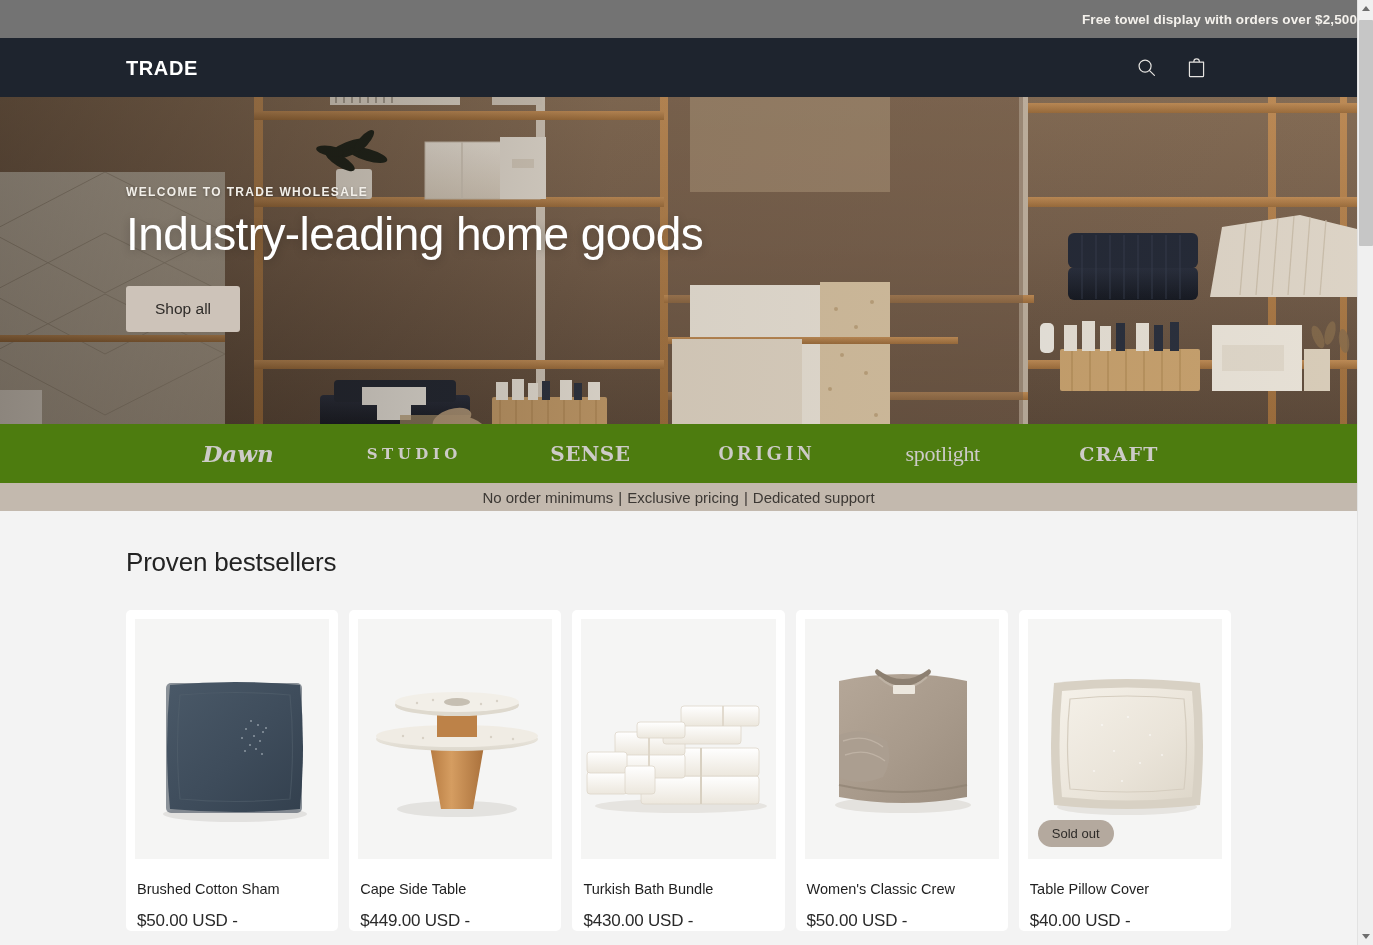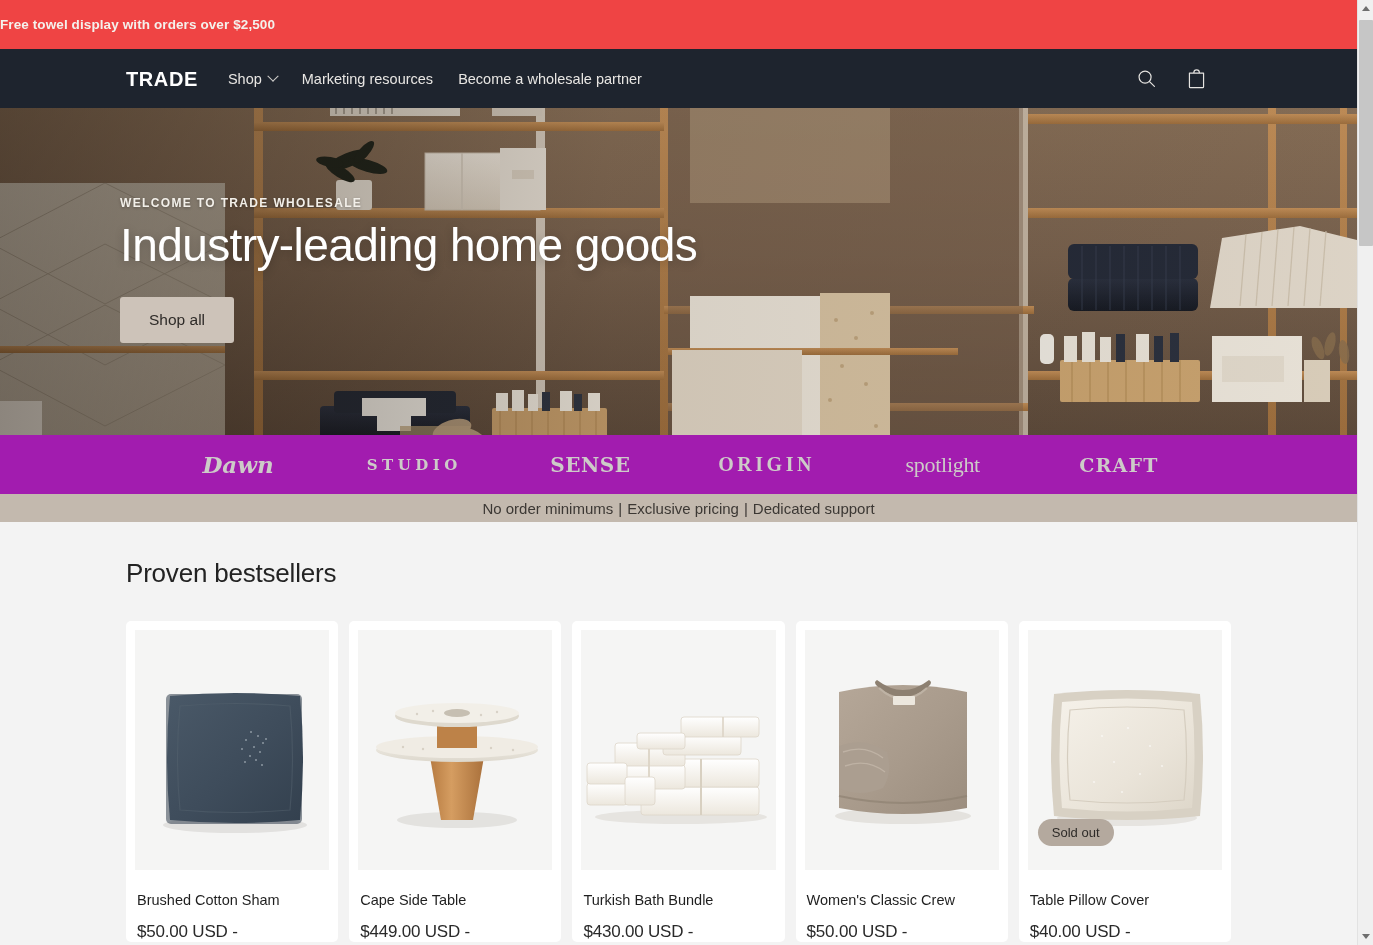--- a/index.html
+++ b/index.html
@@ -22,26 +22,26 @@
   .page {
     position: absolute;
     top: 0; left: 0;
     width: 1357px;
     height: 945px;
     overflow: hidden;
   }
 
   
   .announcement {
-    height: 49px;
-    background: #ef4444;
+    height: 38px;
+    background: #737373;
     color: #f4f1ec;
     display: flex;
     align-items: center;
-    justify-content: flex-start;
+    justify-content: flex-end;
   }
   .announcement span {
     font-size: 13.5px;
     font-weight: 700;
     letter-spacing: 0.1px;
   }
 
   
   .header {
     height: 59px;
@@ -97,21 +97,21 @@
   
   .hero {
     position: relative;
     height: 327px;
     overflow: hidden;
     background: #6d5746;
   }
   .hero-bg { position: absolute; inset: 0; }
   .hero-content {
     position: absolute;
-    left: 120px;
+    left: 126px;
     top: 88px;
     z-index: 5;
   }
   .eyebrow {
     color: #f2efe9;
     font-size: 12px;
     font-weight: 700;
     letter-spacing: 1.35px;
     margin-bottom: 11px;
     text-shadow: 0 1px 3px rgba(0,0,0,.3);
@@ -132,21 +132,21 @@
     font-size: 15.5px;
     padding: 14px 29px;
     border: none;
     border-radius: 3px;
     cursor: pointer;
     font-family: Liberation Sans, sans-serif;
   }
 
   
   .brandbar {
-    background: #a21caf;
+    background: #4d7c0f;
     height: 59px;
     display: flex;
     align-items: center;
     justify-content: center;
     gap: 0;
     padding: 0 150px;
   }
   .brand {
     flex: 1;
     text-align: center;
@@ -219,21 +219,21 @@
   }
   .card-price {
     font-size: 17px;
     color: #2a2a2a;
     letter-spacing: -0.2px;
     white-space: nowrap;
   }
   .badge {
     position: absolute;
     left: 10px;
-    bottom: 24px;
+    bottom: 12px;
     background: #b4a99e;
     color: #2e2b28;
     font-size: 13px;
     padding: 6px 14px;
     border-radius: 20px;
   }
 
   
   .scrollbar {
     position: absolute;
@@ -274,32 +274,20 @@
 <div class="viewport">
   <div class="page">
 
     <div class="announcement">
       <span>Free towel display with orders over $2,500</span>
     </div>
 
     <header class="header">
       <div class="logo">TRADE</div>
 
-      <nav class="nav">
-        <div class="nav-item">
-          <span>Shop</span>
-          <span class="chev"></span>
-        </div>
-        <div class="nav-item">
-          <span>Marketing resources</span>
-        </div>
-        <div class="nav-item">
-          <span>Become a wholesale partner</span>
-        </div>
-      </nav>
 
       <div class="header-actions">
         <div class="icon-btn">
           <svg width="21" height="21" viewBox="0 0 22 22" fill="none">
             <circle cx="9.5" cy="9.5" r="6.3" stroke="#e6e4e1" stroke-width="1.25"></circle>
             <line x1="14.2" y1="14.2" x2="19.3" y2="19.3" stroke="#e6e4e1" stroke-width="1.25" stroke-linecap="round"></line>
           </svg>
         </div>
         <div class="icon-btn">
           <svg width="21" height="22" viewBox="0 0 22 23" fill="none">

